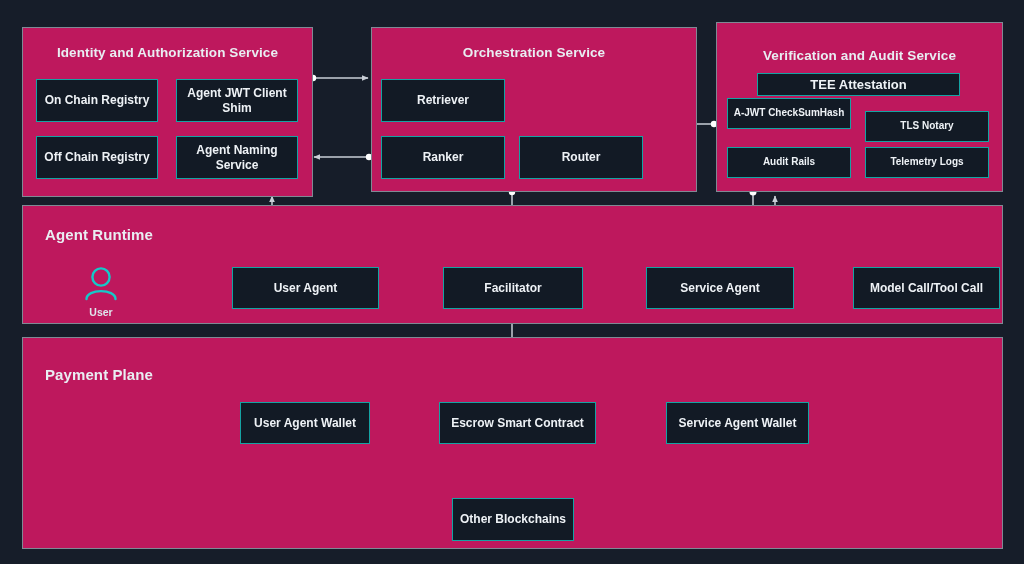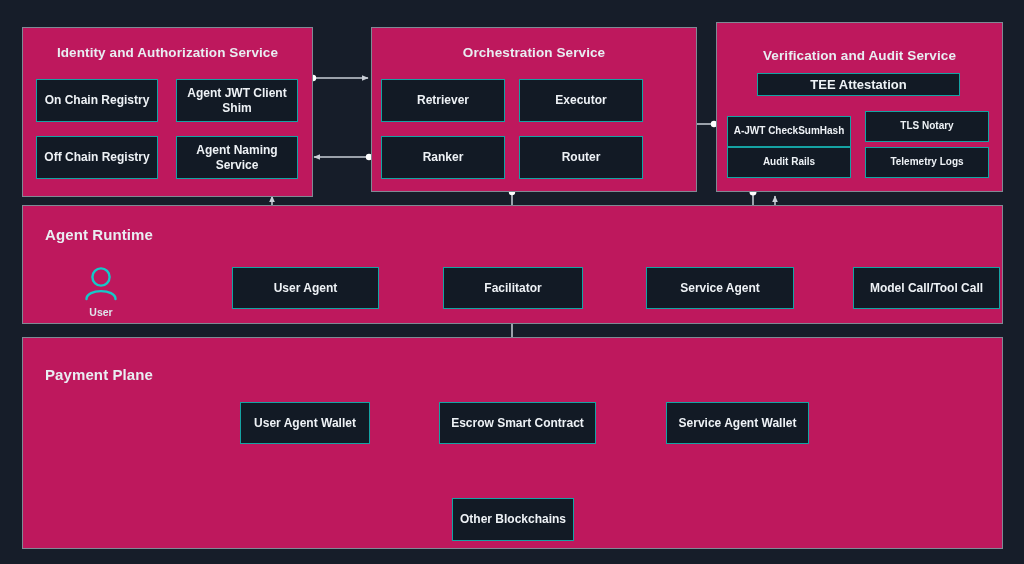--- a/index.html
+++ b/index.html
@@ -130,29 +130,28 @@
   </div>
   <div class="node md" style="left:36px; top:79px; width:122px; height:43px;">On Chain Registry</div>
   <div class="node md" style="left:176px; top:79px; width:122px; height:43px;">Agent JWT Client Shim</div>
   <div class="node md" style="left:36px; top:136px; width:122px; height:43px;">Off Chain Registry</div>
   <div class="node md" style="left:176px; top:136px; width:122px; height:43px;">Agent Naming Service</div>
 
   <div class="panel" style="left:371px; top:27px; width:326px; height:165px;padding-left:42px;">
     <div class="panel-title center" style="top:17px;">Orchestration Service</div>
   </div>
   <div class="node md" style="left:381px; top:79px; width:124px; height:43px;">Retriever</div>
-  <div class="node md" style="left:519px; top:79px; width:124px; height:43px;">Executor</div>
   <div class="node md" style="left:381px; top:136px; width:124px; height:43px;">Ranker</div>
   <div class="node md" style="left:519px; top:136px; width:124px; height:43px;">Router</div>
 
   <div class="panel" style="left:716px; top:22px; width:287px; height:170px;">
     <div class="panel-title center" style="top:25px;">Verification and Audit Service</div>
   </div>
   <div class="node lg" style="left:757px; top:73px; width:203px; height:23px;">TEE Attestation</div>
-  <div class="node sm" style="left:727px; top:116px; width:124px; height:31px;">A-JWT CheckSumHash</div>
+  <div class="node sm" style="left:727px; top:98px; width:124px; height:31px;">A-JWT CheckSumHash</div>
   <div class="node sm" style="left:865px; top:111px; width:124px; height:31px;">TLS Notary</div>
   <div class="node sm" style="left:727px; top:147px; width:124px; height:31px;">Audit Rails</div>
   <div class="node sm" style="left:865px; top:147px; width:124px; height:31px;">Telemetry Logs</div>
 
   <div class="panel" style="left:22px; top:205px; width:981px; height:119px;padding-left:44px;">
     <div class="panel-title left" style="left:22px; top:20px;">Agent Runtime</div>
   </div>
 
   <div class="actor" style="left:75px; top:266px; width:52px;">
     <svg width="44" height="36" viewBox="0 0 44 36">

